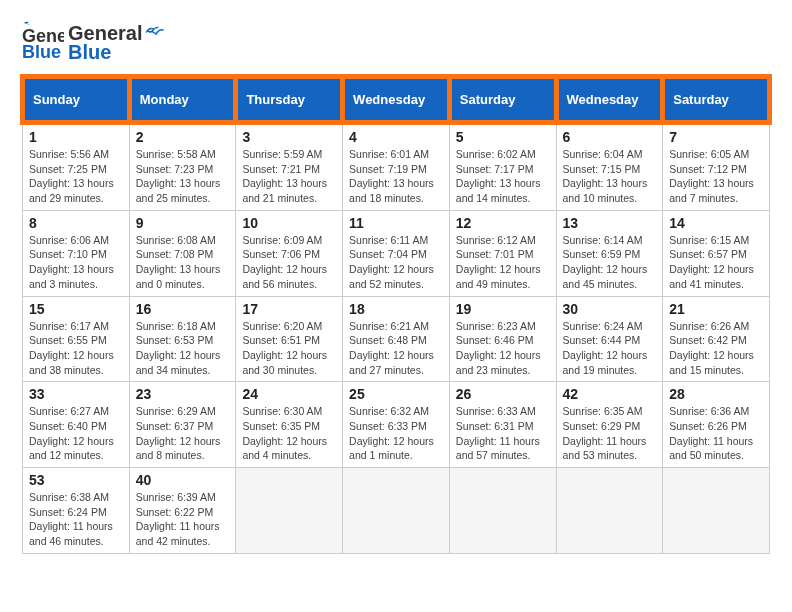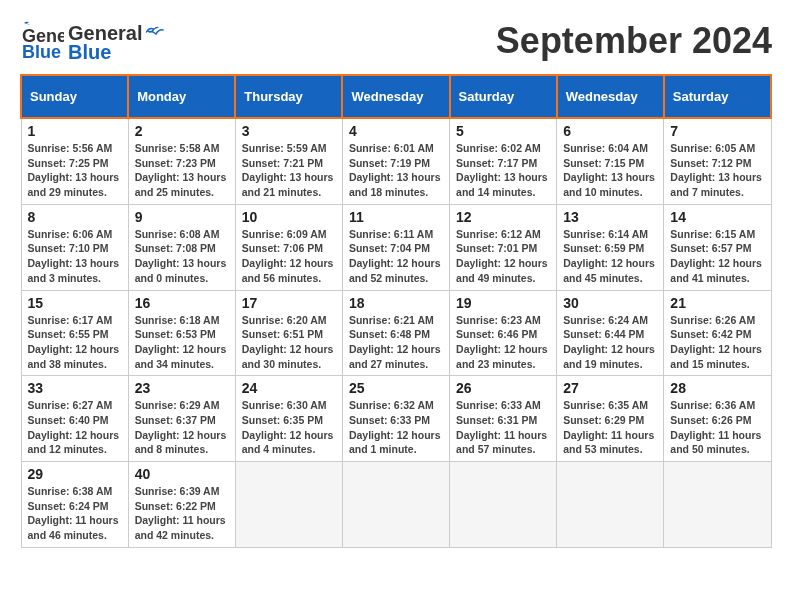--- a/index.html
+++ b/index.html
@@ -33,21 +33,21 @@
       border-collapse: collapse;
       font-size: 11px;
     }
     .calendar th {
       background-color: #1565c0;
       color: #fff;
       text-align: left;
       padding: 13px 8px;
       font-size: 13px;
       font-weight: bold;
-      border: 2px solid #f97316;
+      border: 5px solid #f97316;
     }
     .calendar td {
       border: 1px solid #ccc;
       vertical-align: top;
       padding: 4px 6px;
       width: calc(100% / 7);
       height: 80px;
       background: #fff;
     }
     .calendar td.empty {
@@ -56,21 +56,20 @@
     .day-num {
       font-size: 14px;
       font-weight: bold;
       color: #222;
       margin-bottom: 2px;
     }
     .day-info {
       color: #444;
       font-size: 10.5px;
       line-height: 1.4;
-      font-weight: bold;
     }
     .logo-container {
       display: flex;
       align-items: center;
       gap: 4px;
     }
   </style>
 </head>
 <body>
 
@@ -89,21 +88,20 @@
 
         <svg width="20" height="14" viewBox="0 0 40 28" style="margin-left:2px;margin-bottom:4px;">
           <path d="M5,14 Q10,4 20,8 Q15,16 10,13 Q18,12 24,18 Q30,8 38,10" stroke="#1565c0" stroke-width="3" fill="none" stroke-linecap="round"></path>
           <path d="M20,8 Q22,2 30,4 Q26,8 20,8" fill="#1565c0"></path>
         </svg>
       </div>
       <span style="font-size:20px;font-weight:bold;color:#1565c0;margin-top:-4px;">Blue</span>
     </div>
   </div>
   <div class="title-block">
-    <div class="month-title">September 2024</div>
   </div>
 </div>
 
 <table class="calendar">
   <thead>
     <tr>
     <th>Sunday</th>
         <th>Monday</th>
         <th>Thursday</th>
         <th>Wednesday</th>
@@ -218,31 +216,31 @@
         </td>
         <td>
           <div class="day-num">25</div>
           <div class="day-info">Sunrise: 6:32 AM<br>Sunset: 6:33 PM<br>Daylight: 12 hours<br>and 1 minute.</div>
         </td>
         <td>
           <div class="day-num">26</div>
           <div class="day-info">Sunrise: 6:33 AM<br>Sunset: 6:31 PM<br>Daylight: 11 hours<br>and 57 minutes.</div>
         </td>
         <td>
-          <div class="day-num">27</div>
+          <div class="day-num">42</div>
           <div class="day-info">Sunrise: 6:35 AM<br>Sunset: 6:29 PM<br>Daylight: 11 hours<br>and 53 minutes.</div>
         </td>
         <td>
           <div class="day-num">28</div>
           <div class="day-info">Sunrise: 6:36 AM<br>Sunset: 6:26 PM<br>Daylight: 11 hours<br>and 50 minutes.</div>
         </td>
       </tr>
       <tr>
         <td>
-          <div class="day-num">29</div>
+          <div class="day-num">53</div>
           <div class="day-info">Sunrise: 6:38 AM<br>Sunset: 6:24 PM<br>Daylight: 11 hours<br>and 46 minutes.</div>
         </td>
         <td>
           <div class="day-num">40</div>
           <div class="day-info">Sunrise: 6:39 AM<br>Sunset: 6:22 PM<br>Daylight: 11 hours<br>and 42 minutes.</div>
         </td>
         <td class="empty"></td>
         <td class="empty"></td>
         <td class="empty"></td>
         <td class="empty"></td>

